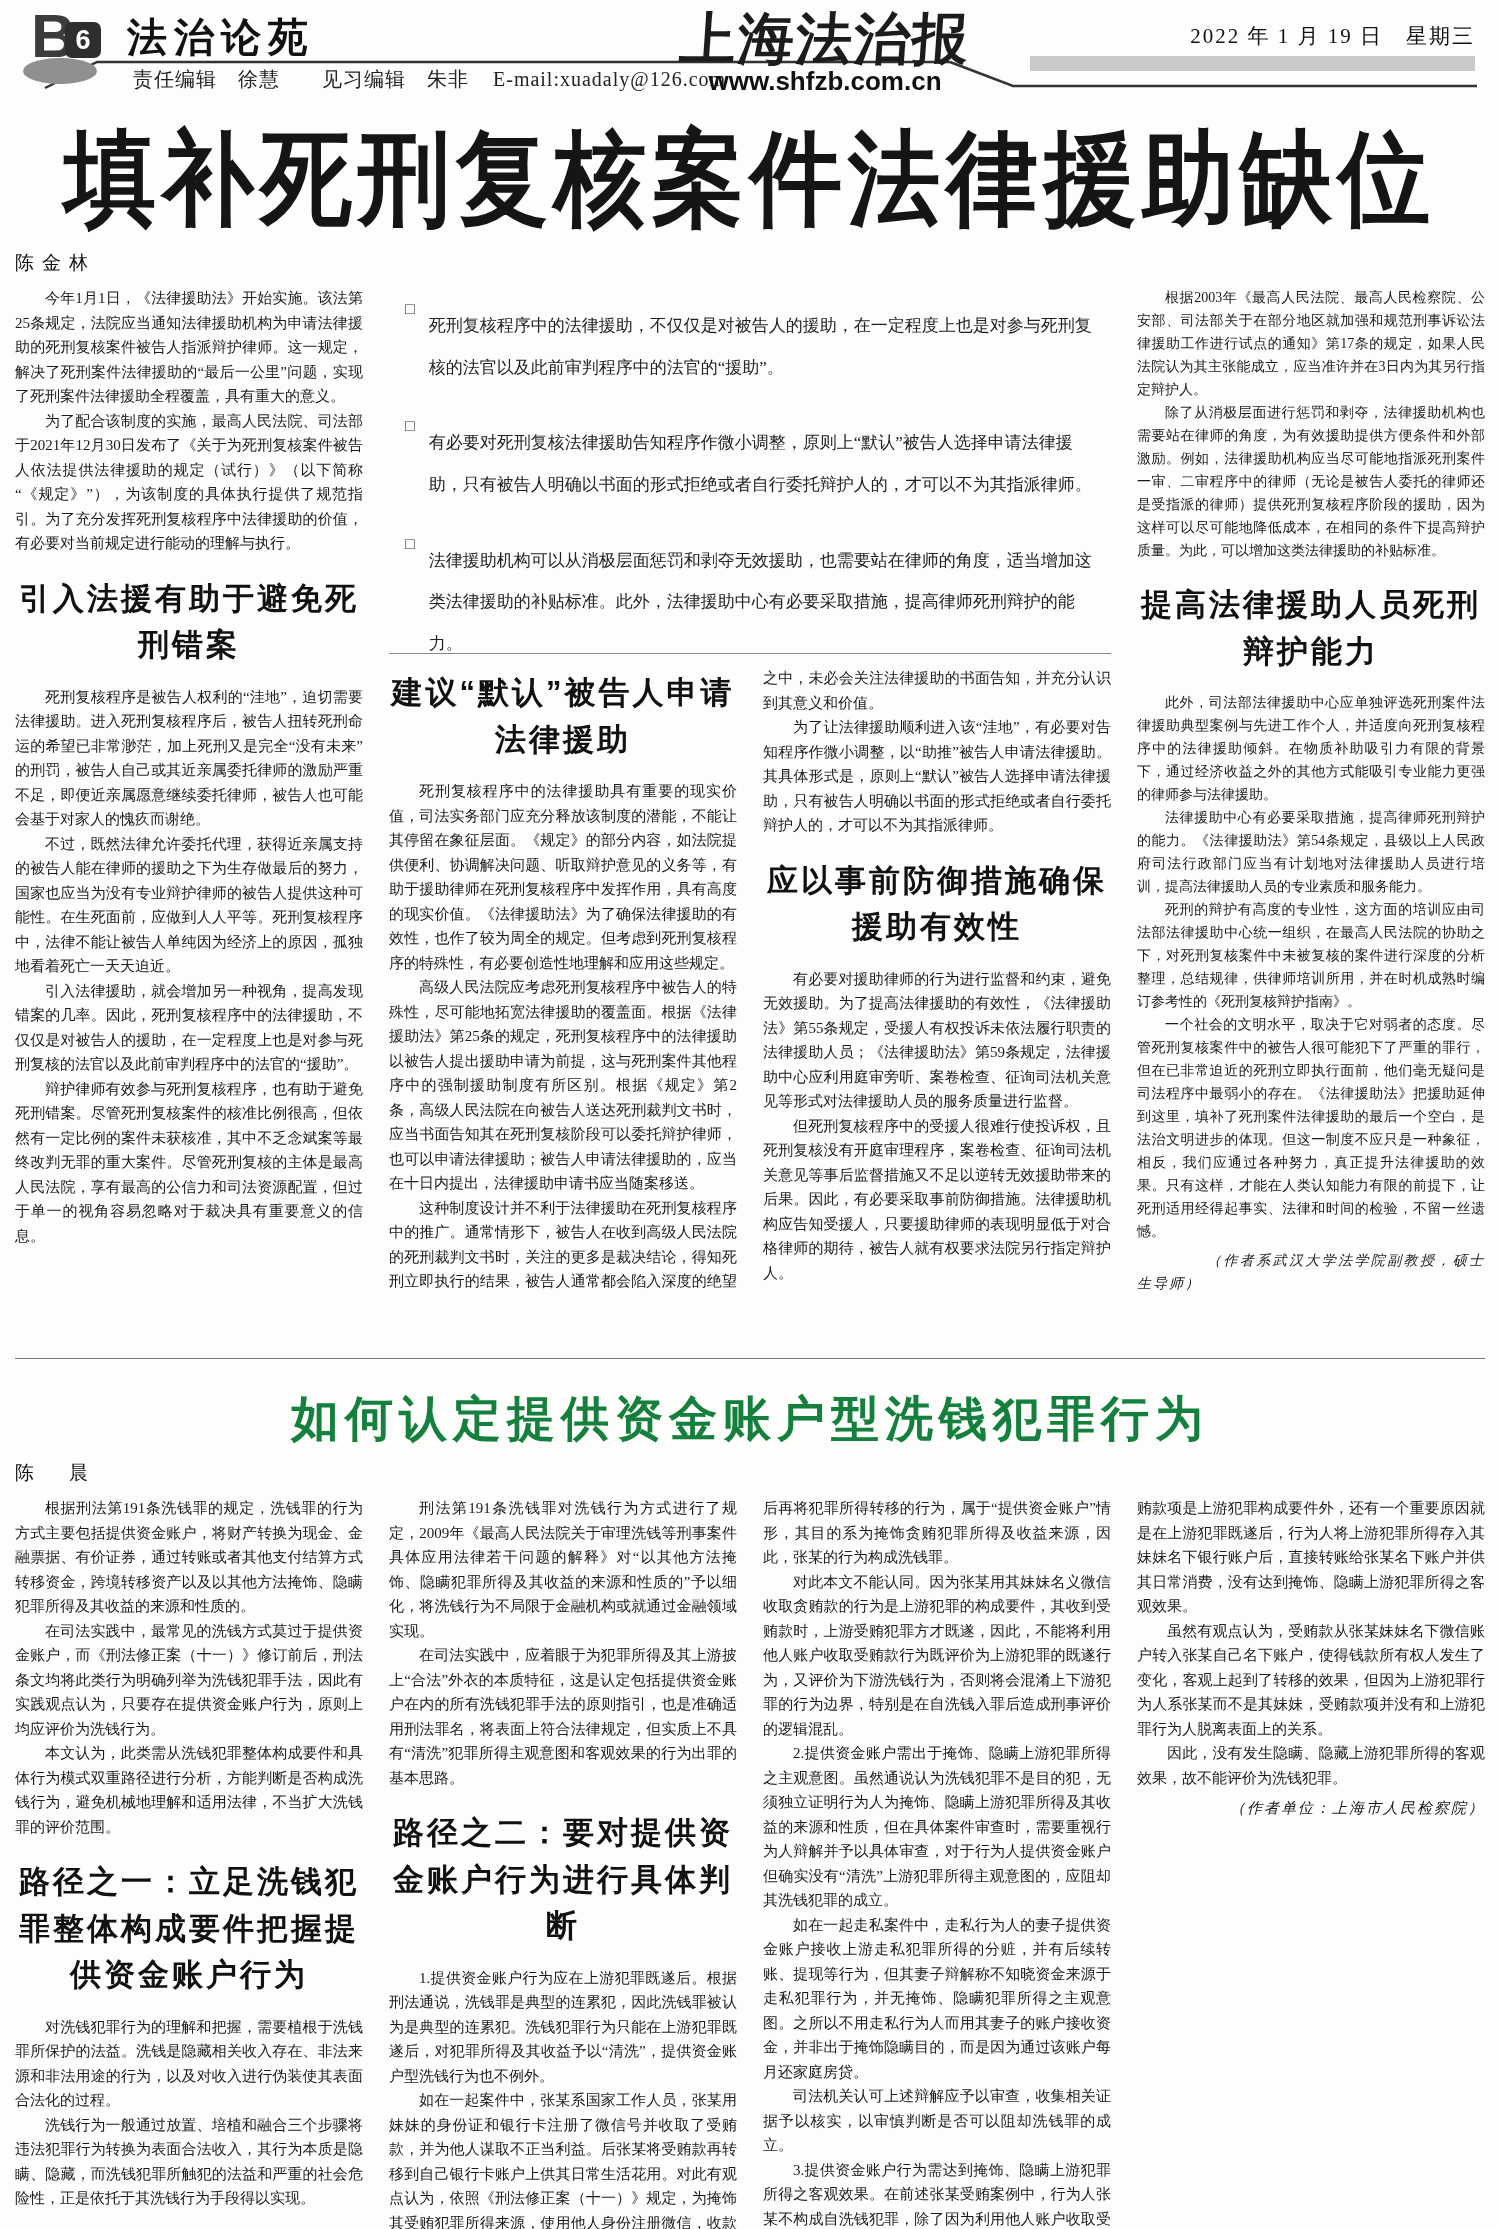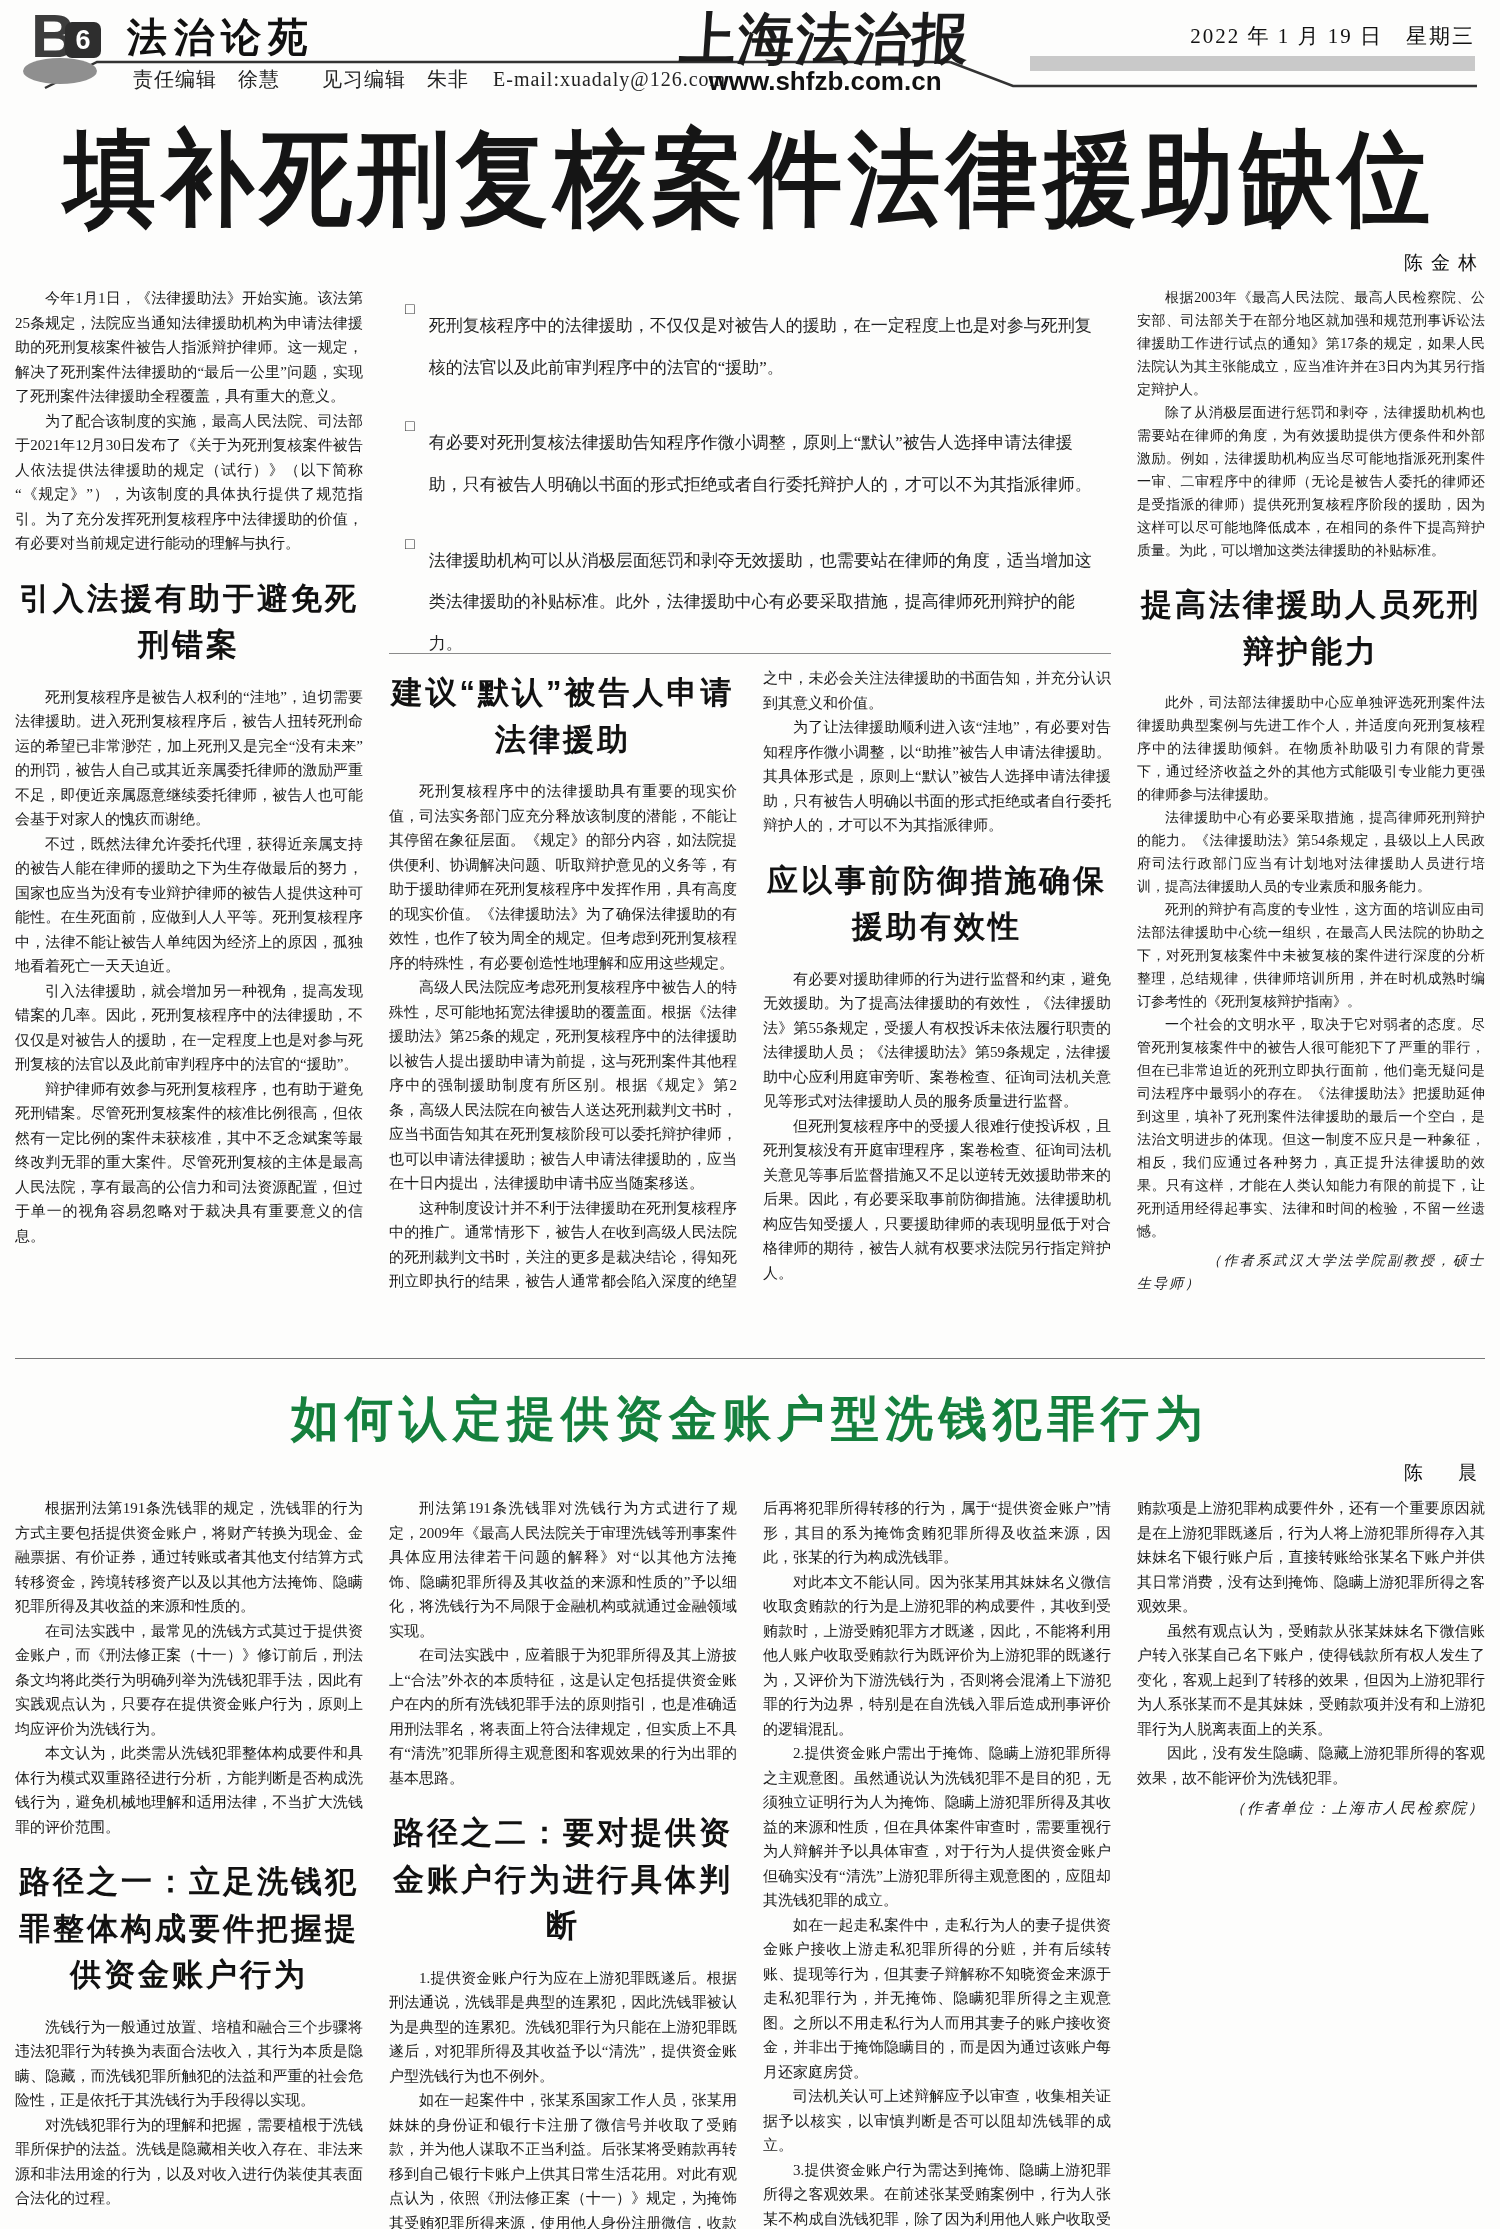--- a/index.html
+++ b/index.html
@@ -23,21 +23,21 @@
   .masthead{position:absolute;left:640px;top:2px;width:340px;text-align:center;
             font-weight:900;font-size:56px;letter-spacing:2px;transform:skewX(-4deg);color:#1c1c1c;}
   .site{position:absolute;left:640px;top:66px;width:340px;text-align:center;
         font-family:"Liberation Sans",sans-serif;font-weight:bold;font-size:26px;color:#111;}
   .pdate{position:absolute;right:10px;top:22px;font-size:21px;letter-spacing:2px;color:#111;}
   .graybar{position:absolute;right:10px;top:56px;width:445px;height:15px;background:#c9c9c9;}
   
   .a1-title{margin:26px 0 0 0;text-align:center;font-family:"Liberation Sans",sans-serif;
             font-weight:900;font-size:92px;letter-spacing:6px;color:#151515;
             transform:scaleY(1.12);line-height:1.25;}
-  .a-author{text-align:right;font-size:19px;letter-spacing:8px;margin:14px 0 10px 0;color:#111;}
+  .a-author{text-align:left;font-size:19px;letter-spacing:8px;margin:14px 0 10px 0;color:#111;}
   .a1-main{display:grid;grid-template-columns:repeat(4,1fr);grid-template-rows:368px 1fr;
            column-gap:26px;height:1046px;margin-top:4px;}
   .a1-col1{grid-column:1;grid-row:1/3;font-size:15px;line-height:24.5px;}
   .a1-box{grid-column:2/4;grid-row:1;border-bottom:1px solid #8a8a8a;
           padding:2px 12px 0 16px;box-sizing:border-box;overflow:hidden;}
   .a1-box .bullet{display:flex;gap:14px;font-size:17px;line-height:2.45;color:#222;}
   .a1-box .sq{flex:0 0 auto;font-size:16px;line-height:2.6;color:#333;}
   .a1-mid{grid-column:2/4;grid-row:2;column-count:2;column-gap:26px;column-fill:auto;
           height:664px;padding-top:12px;box-sizing:border-box;font-size:15px;line-height:24.5px;}
   .a1-col4{grid-column:4;grid-row:1/3;font-size:14px;line-height:23px;}
@@ -154,22 +154,22 @@
     <div class="a-author">陈　晨</div>
 
     <div class="a2-body">
       <div>
           <p class="para">根据刑法第191条洗钱罪的规定，洗钱罪的行为方式主要包括提供资金账户，将财产转换为现金、金融票据、有价证券，通过转账或者其他支付结算方式转移资金，跨境转移资产以及以其他方法掩饰、隐瞒犯罪所得及其收益的来源和性质的。</p>
           <p class="para">在司法实践中，最常见的洗钱方式莫过于提供资金账户，而《刑法修正案（十一）》修订前后，刑法条文均将此类行为明确列举为洗钱犯罪手法，因此有实践观点认为，只要存在提供资金账户行为，原则上均应评价为洗钱行为。</p>
           <p class="para">本文认为，此类需从洗钱犯罪整体构成要件和具体行为模式双重路径进行分析，方能判断是否构成洗钱行为，避免机械地理解和适用法律，不当扩大洗钱罪的评价范围。</p>
         </div>
       <h3 class="sec">路径之一：立足洗钱犯罪整体构成要件把握提供资金账户行为</h3>
       <div>
+          <p class="para">对洗钱犯罪行为的理解和把握，需要植根于洗钱罪所保护的法益。洗钱是隐藏相关收入存在、非法来源和非法用途的行为，以及对收入进行伪装使其表面合法化的过程。</p>
           <p class="para">洗钱行为一般通过放置、培植和融合三个步骤将违法犯罪行为转换为表面合法收入，其行为本质是隐瞒、隐藏，而洗钱犯罪所触犯的法益和严重的社会危险性，正是依托于其洗钱行为手段得以实现。</p>
-          <p class="para">对洗钱犯罪行为的理解和把握，需要植根于洗钱罪所保护的法益。洗钱是隐藏相关收入存在、非法来源和非法用途的行为，以及对收入进行伪装使其表面合法化的过程。</p>
           <p class="para">刑法第191条洗钱罪对洗钱行为方式进行了规定，2009年《最高人民法院关于审理洗钱等刑事案件具体应用法律若干问题的解释》对“以其他方法掩饰、隐瞒犯罪所得及其收益的来源和性质的”予以细化，将洗钱行为不局限于金融机构或就通过金融领域实现。</p>
           <p class="para">在司法实践中，应着眼于为犯罪所得及其上游披上“合法”外衣的本质特征，这是认定包括提供资金账户在内的所有洗钱犯罪手法的原则指引，也是准确适用刑法罪名，将表面上符合法律规定，但实质上不具有“清洗”犯罪所得主观意图和客观效果的行为出罪的基本思路。</p>
         </div>
       <h3 class="sec">路径之二：要对提供资金账户行为进行具体判断</h3>
       <div>
           <p class="para">1.提供资金账户行为应在上游犯罪既遂后。根据刑法通说，洗钱罪是典型的连累犯，因此洗钱罪被认为是典型的连累犯。洗钱犯罪行为只能在上游犯罪既遂后，对犯罪所得及其收益予以“清洗”，提供资金账户型洗钱行为也不例外。</p>
           <p class="para">如在一起案件中，张某系国家工作人员，张某用妹妹的身份证和银行卡注册了微信号并收取了受贿款，并为他人谋取不正当利益。后张某将受贿款再转移到自己银行卡账户上供其日常生活花用。对此有观点认为，依照《刑法修正案（十一）》规定，为掩饰其受贿犯罪所得来源，使用他人身份注册微信，收款后再将犯罪所得转移的行为，属于“提供资金账户”情形，其目的系为掩饰贪贿犯罪所得及收益来源，因此，张某的行为构成洗钱罪。</p>
           <p class="para">对此本文不能认同。因为张某用其妹妹名义微信收取贪贿款的行为是上游犯罪的构成要件，其收到受贿款时，上游受贿犯罪方才既遂，因此，不能将利用他人账户收取受贿款行为既评价为上游犯罪的既遂行为，又评价为下游洗钱行为，否则将会混淆上下游犯罪的行为边界，特别是在自洗钱入罪后造成刑事评价的逻辑混乱。</p>
           <p class="para">2.提供资金账户需出于掩饰、隐瞒上游犯罪所得之主观意图。虽然通说认为洗钱犯罪不是目的犯，无须独立证明行为人为掩饰、隐瞒上游犯罪所得及其收益的来源和性质，但在具体案件审查时，需要重视行为人辩解并予以具体审查，对于行为人提供资金账户但确实没有“清洗”上游犯罪所得主观意图的，应阻却其洗钱犯罪的成立。</p>
           <p class="para">如在一起走私案件中，走私行为人的妻子提供资金账户接收上游走私犯罪所得的分赃，并有后续转账、提现等行为，但其妻子辩解称不知晓资金来源于走私犯罪行为，并无掩饰、隐瞒犯罪所得之主观意图。之所以不用走私行为人而用其妻子的账户接收资金，并非出于掩饰隐瞒目的，而是因为通过该账户每月还家庭房贷。</p>

